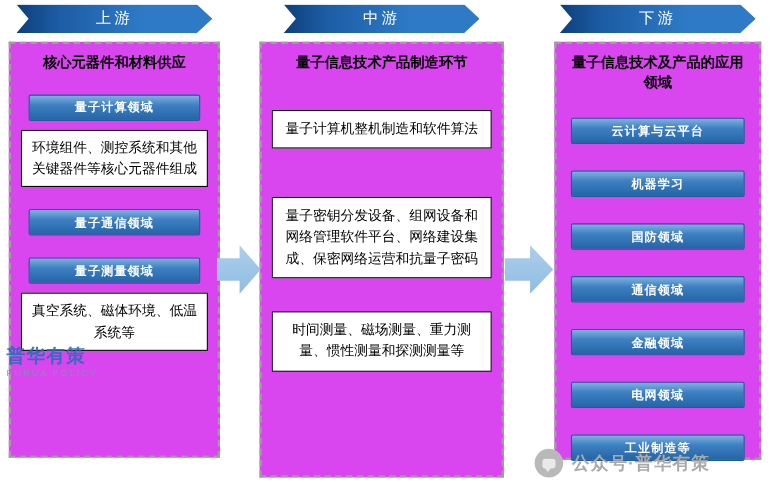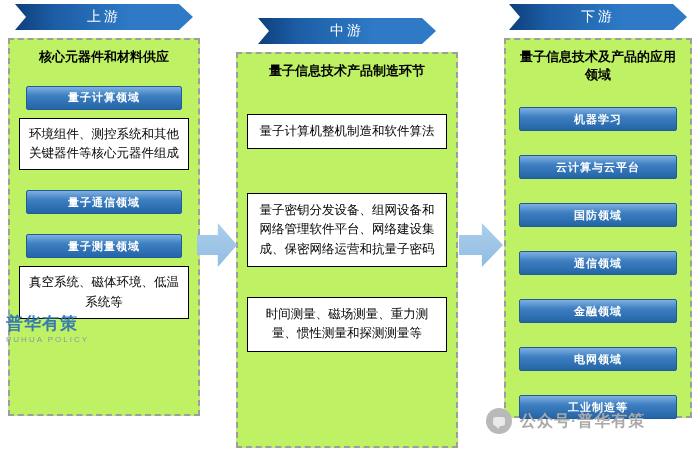--- a/index.html
+++ b/index.html
@@ -3,34 +3,34 @@
 <meta charset="utf-8">
 <style>
   html,body{margin:0;padding:0;}
   body{
     width:700px;height:453px;position:relative;background:#ffffff;
     font-family:"Liberation Sans","DejaVu Sans",sans-serif;
     overflow:hidden;color:#000;
   }
   .col{position:absolute;top:4px;}
   .col1{left:8px;width:192px;}
-  .col2{left:236px;width:222px;margin-top:14px;}
+  .col2{left:236px;width:222px;}
   .col3{left:504px;width:188px;}
 
   
   .banner{
     height:26px;width:178px;margin:0 auto;
     background:linear-gradient(90deg,#0e3f7c 0%,#1c5da5 22%,#2e7ac6 65%,#2e7ac6 100%);
     clip-path:polygon(0 0, calc(100% - 14px) 0, 100% 50%, calc(100% - 14px) 100%, 0 100%, 11px 50%);
     display:flex;align-items:center;justify-content:center;
   }
   .banner span{color:#fff;font-weight:normal;font-size:14px;letter-spacing:3px;}
 
   .dashed{
-    margin-top:8px;border:2px dashed #9e9e9e;background:#bef264;
+    margin-top:8px;border:2px dashed #9e9e9e;background:#d946ef;
     padding:8px 9px;box-sizing:border-box;
     display:flex;flex-direction:column;align-items:center;
   }
   .col1 .dashed{height:378px;}
   .col2 .dashed{height:396px;}
   .col3 .dashed{height:380px;}
 
   .col-title{
     font-weight:bold;font-size:13px;text-align:center;line-height:1.35;
   }
@@ -123,22 +123,22 @@
     <div class="text-box b3">时间测量、磁场测量、重力测量、惯性测量和探测测量等</div>
   </div>
 </div>
 
 <div class="col col3">
   <div class="banner">
     <span>下游</span>
   </div>
   <div class="dashed">
     <div class="col-title">量子信息技术及产品的应用领域</div>
+    <div class="pill-btn">云计算与云平台</div>
     <div class="pill-btn">机器学习</div>
-    <div class="pill-btn">云计算与云平台</div>
     <div class="pill-btn">国防领域</div>
     <div class="pill-btn">通信领域</div>
     <div class="pill-btn">金融领域</div>
     <div class="pill-btn">电网领域</div>
     <div class="pill-btn">工业制造等</div>
   </div>
 </div>
 
 <div class="flow-arrow arrow1"></div>
 <div class="flow-arrow arrow2"></div>

